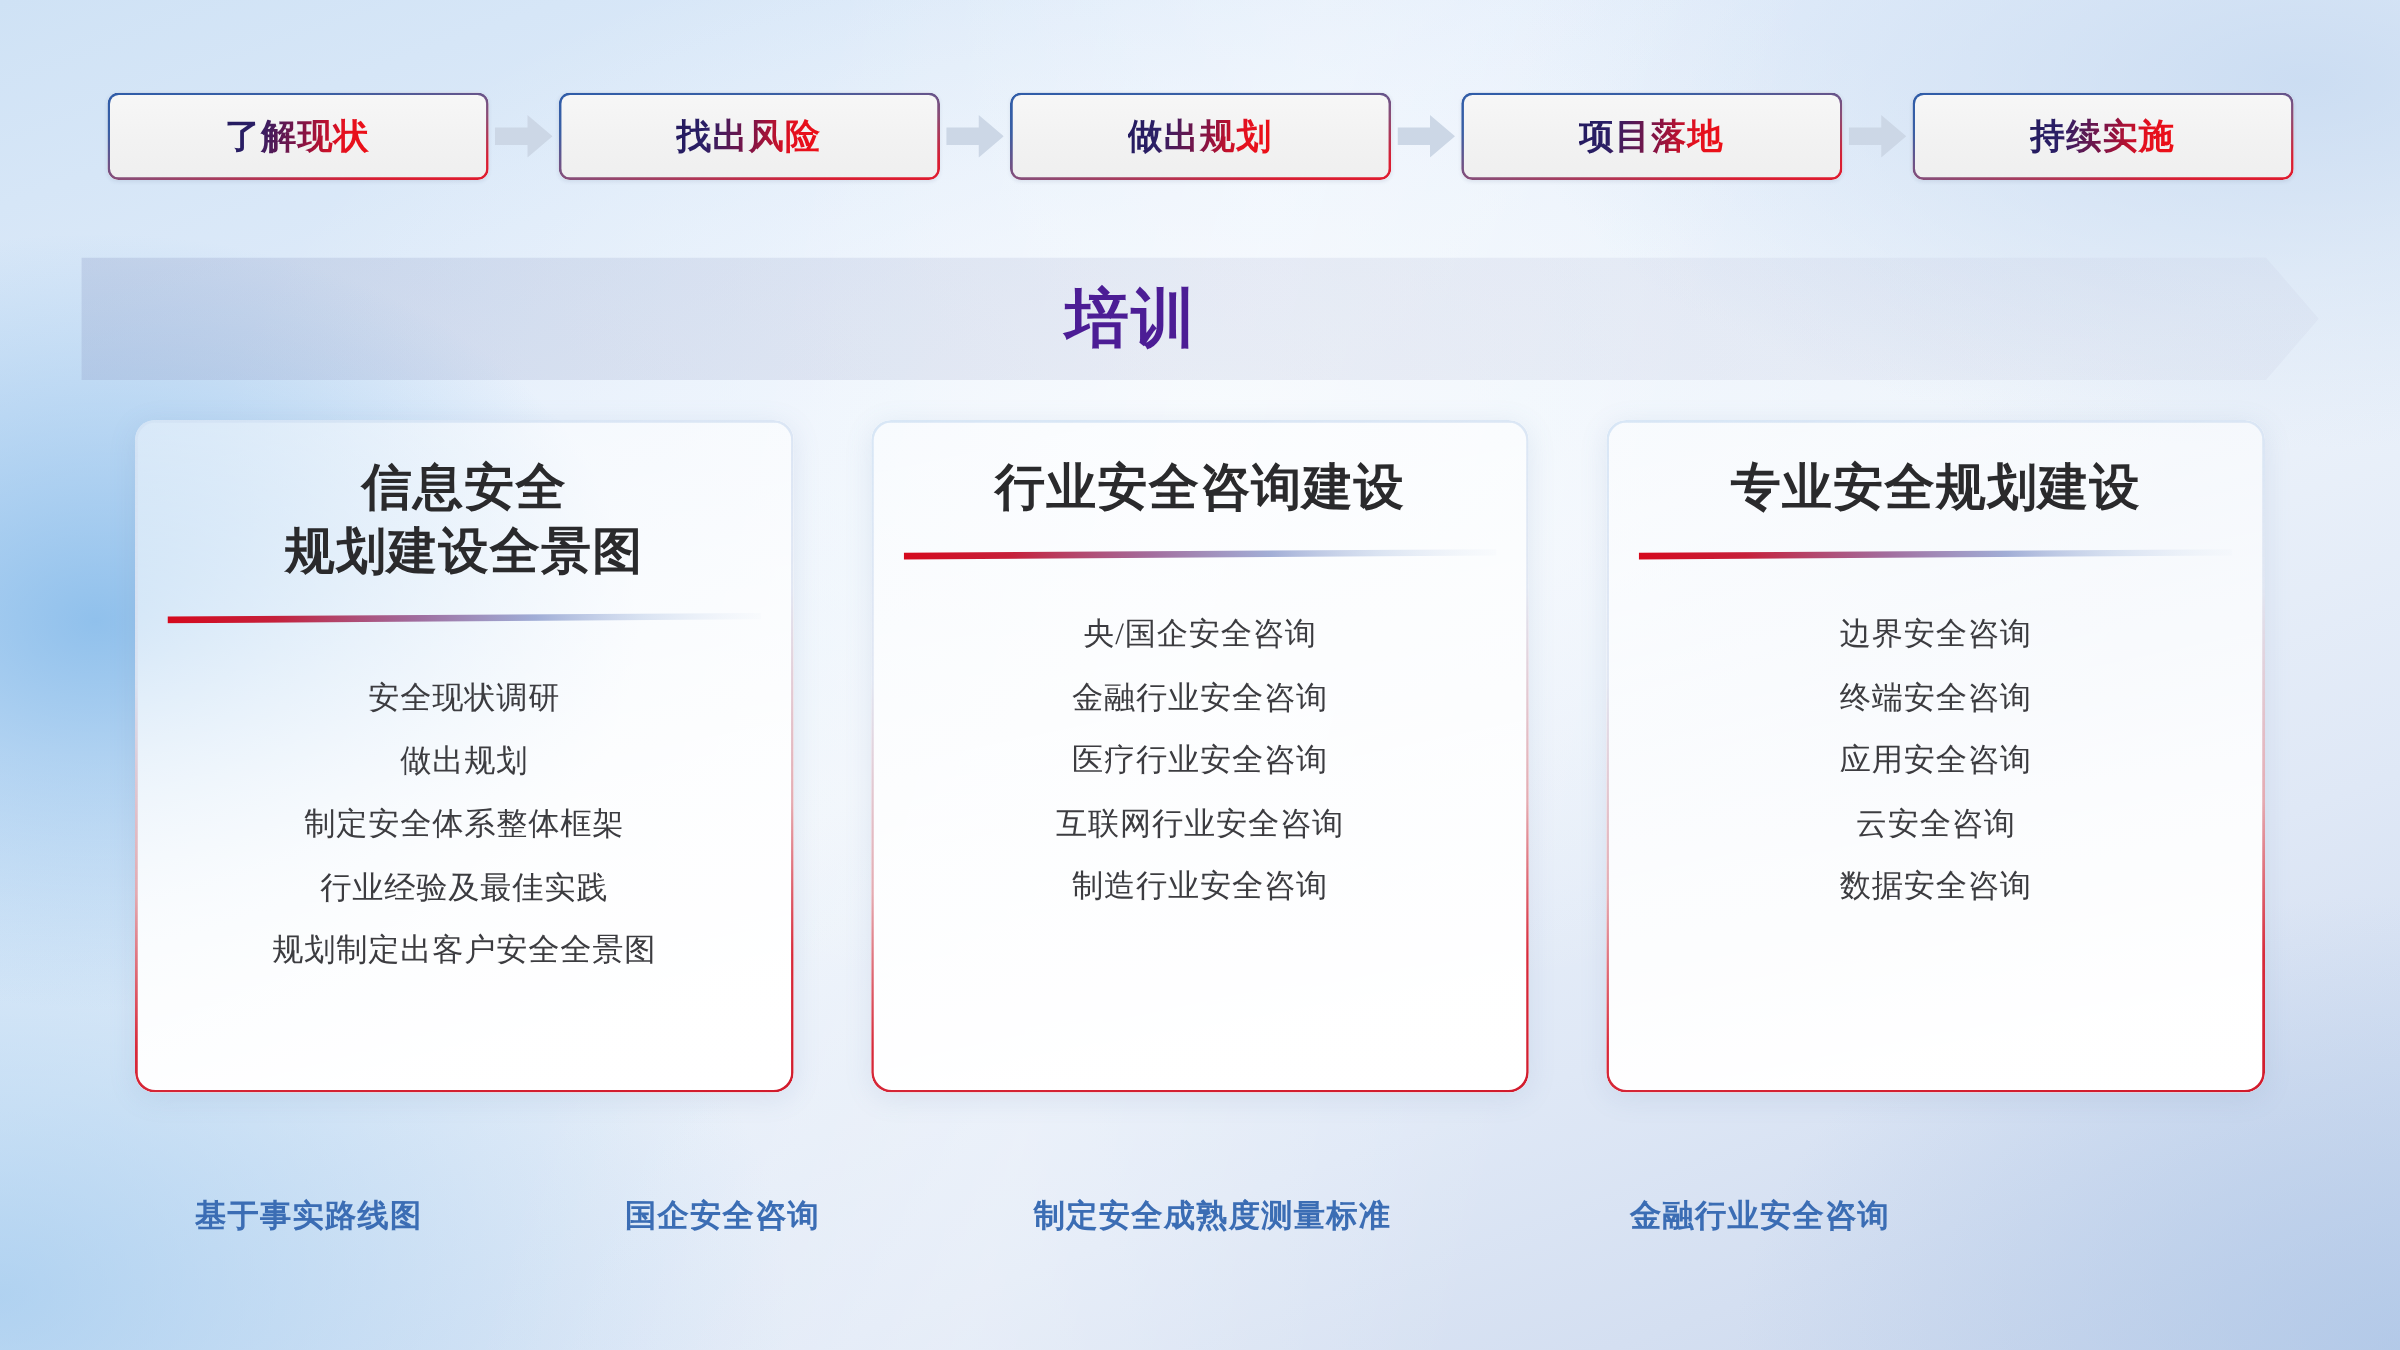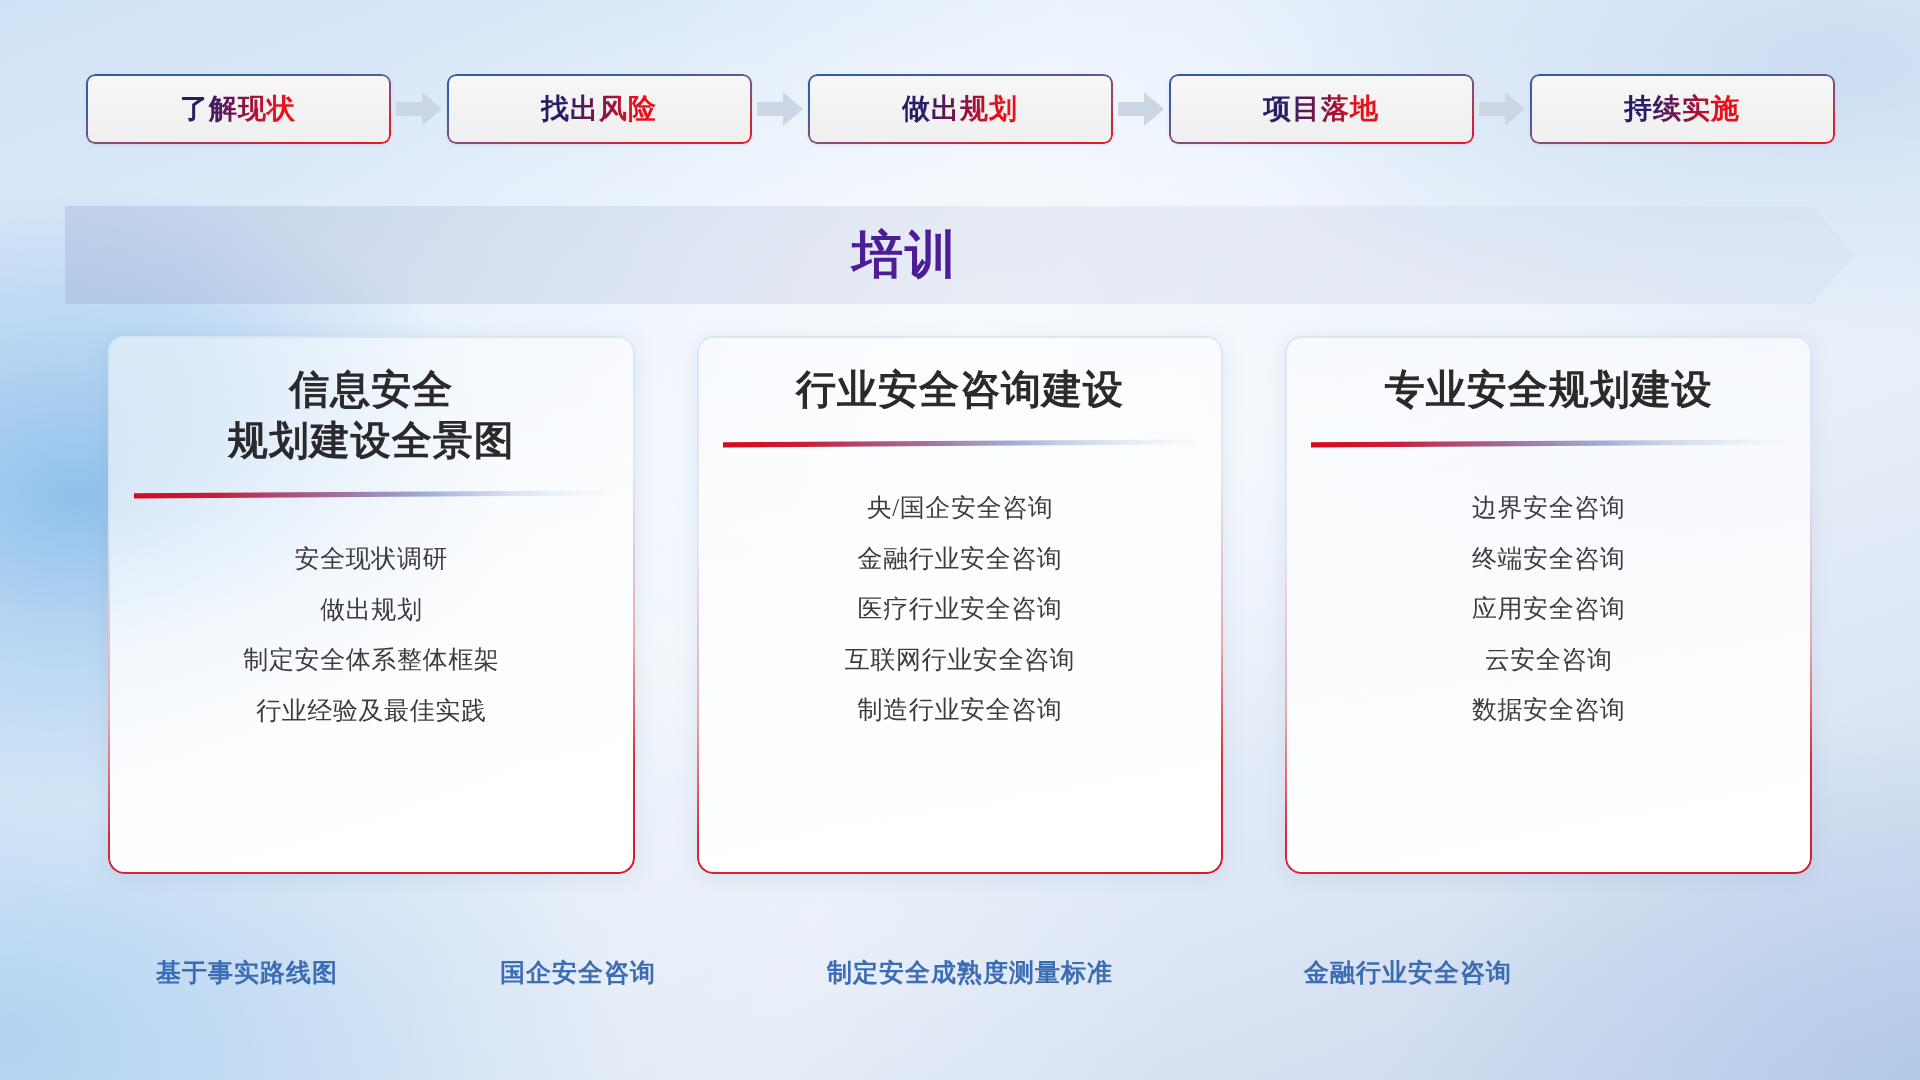--- a/index.html
+++ b/index.html
@@ -311,20 +311,21 @@
             </linearGradient>
           </defs>
           <path d="M0 3.2 L400 0.4 L400 5.4 L0 8.6 Z" fill="url(#dg1)"></path>
         </svg>
       </div>
       <div class="card-list">
         <div class="card-list-item">安全现状调研</div>
         <div class="card-list-item">做出规划</div>
         <div class="card-list-item">制定安全体系整体框架</div>
         <div class="card-list-item">行业经验及最佳实践</div>
+        <div class="card-list-item">规划制定出客户安全全景图</div>
       </div>
     </div>
   </div>
 
   <div class="card">
     <div class="card-bg"></div>
     <div class="card-frame"></div>
     <div class="card-inner">
       <div class="card-title">行业安全咨询建设</div>
       <div class="card-divider">

